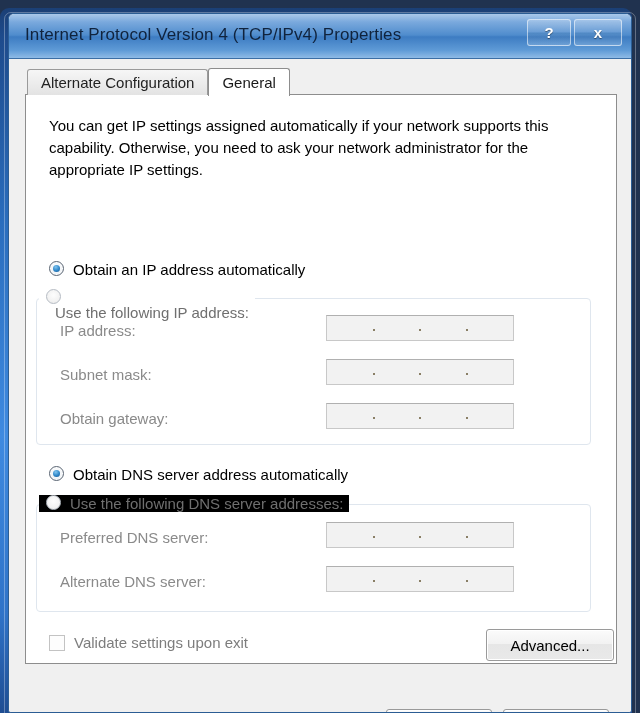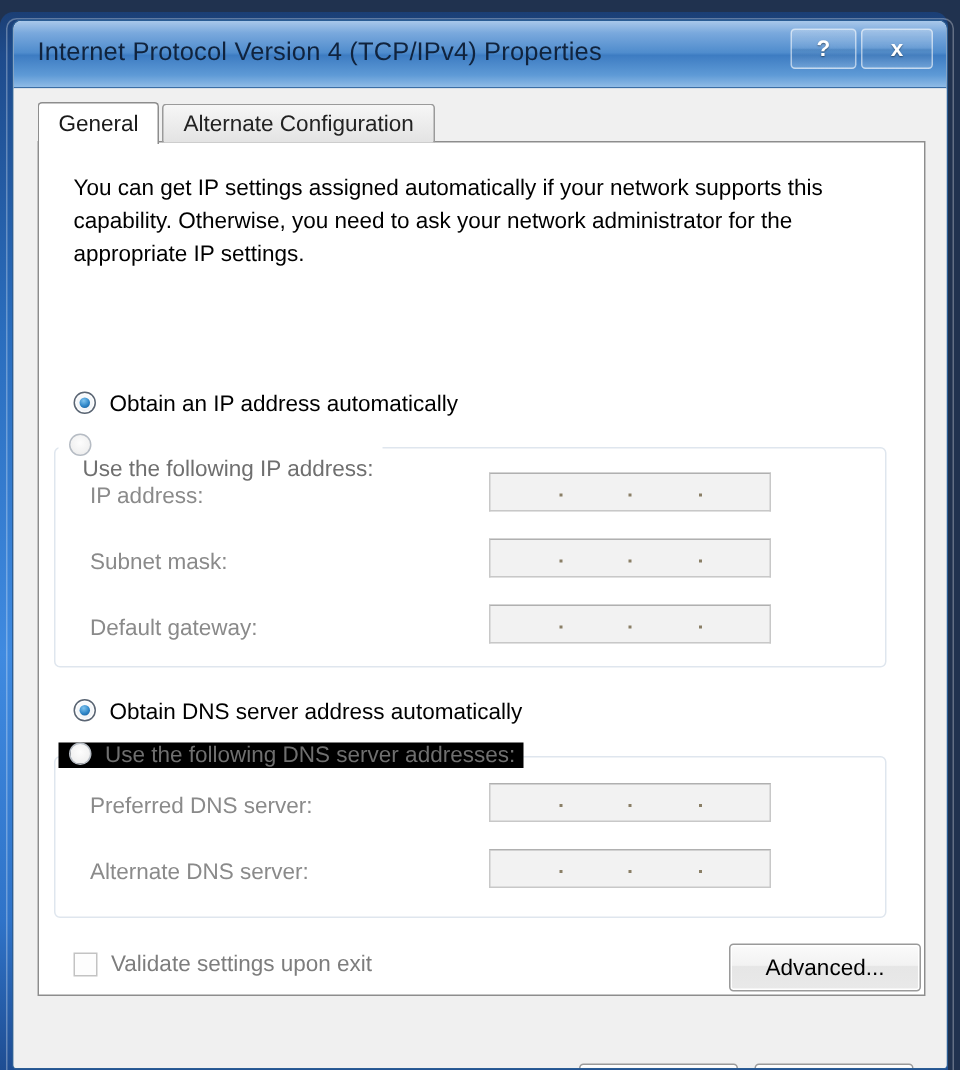--- a/index.html
+++ b/index.html
@@ -331,22 +331,22 @@
       <div class="title-text">Internet Protocol Version 4 (TCP/IPv4) Properties</div>
       <div class="tb-btns">
         <div class="tb-btn">?</div>
         <div class="tb-btn close">x</div>
       </div>
     </div>
 
     <div class="dlg-body">
 
       <div class="tabstrip">
+        <div class="tab inactive">Alternate Configuration</div>
         <div class="tab active">General</div>
-        <div class="tab inactive">Alternate Configuration</div>
       </div>
 
       <div class="tabpanel">
 
         <div class="desc">You can get IP settings assigned automatically if your network supports this capability. Otherwise, you need to ask your network administrator for the appropriate IP settings.</div>
 
         <div class="radio-row" style="left:23px; top:166px;">
           <span class="radio on"></span>
           <span class="radio-label">Obtain an IP address automatically</span>
         </div>
@@ -379,21 +379,21 @@
             </span>
           <span class="ipseg">
               <i class="ipdot"></i>
             </span>
           <span class="ipseg">
               <i class="ipdot"></i>
             </span>
           <span class="ipseg"></span>
         </div>
 
-        <div class="field-label" style="left:34px; top:315px;">Default gateway:</div>
+        <div class="field-label" style="left:34px; top:315px;">Obtain gateway:</div>
         <div class="ipbox" style="left:300px; top:308px;">
           <span class="ipseg">
               <i class="ipdot"></i>
             </span>
           <span class="ipseg">
               <i class="ipdot"></i>
             </span>
           <span class="ipseg">
               <i class="ipdot"></i>
             </span>

